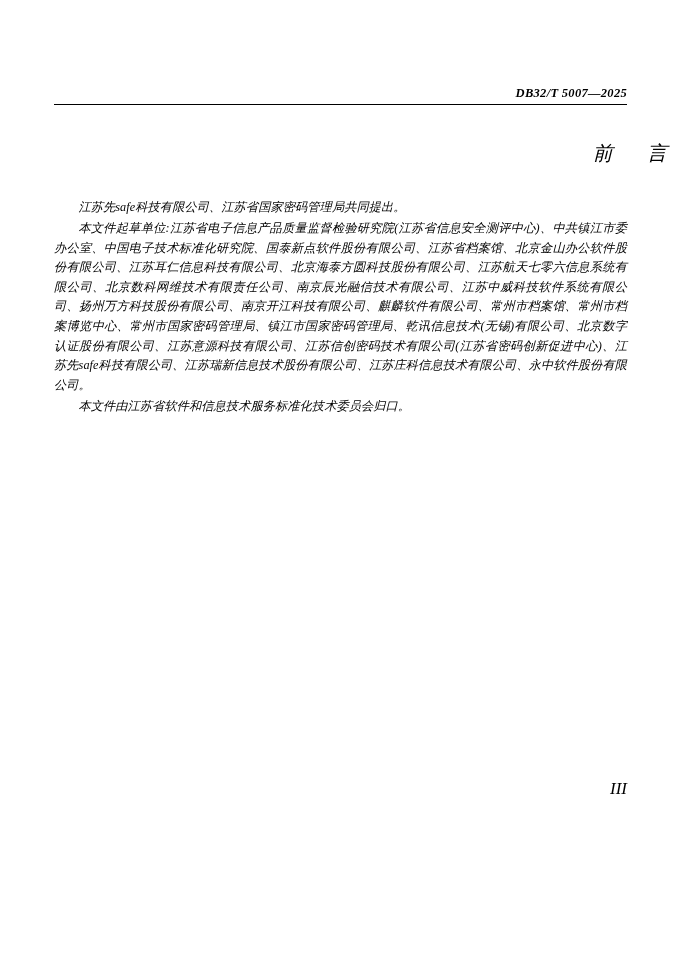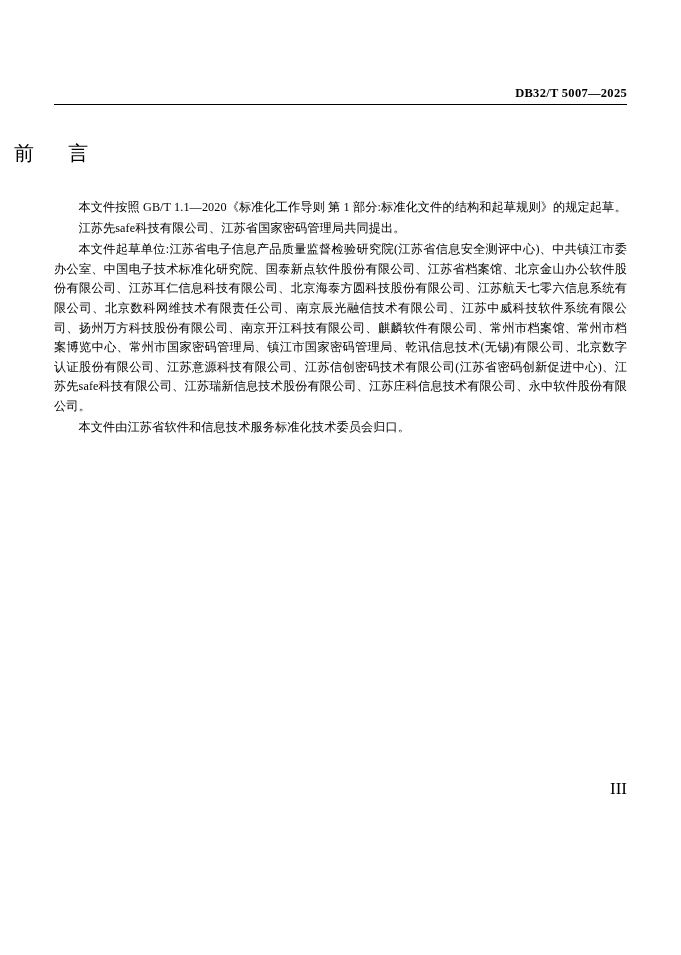--- a/index.html
+++ b/index.html
@@ -13,20 +13,21 @@
     font-family: "Liberation Serif", "DejaVu Serif", serif;
     color: #000000;
     position: relative;
     overflow: hidden;
   }
   .page {
     position: relative;
     width: 681px;
     height: 841px;
     box-sizing: border-box;
+    font-style: italic;
   }
   .header {
     position: absolute;
     top: 86px;
     right: 54px;
     font-family: "Liberation Serif", serif;
     font-weight: bold;
     font-size: 12.5px;
     letter-spacing: 0.3px;
     white-space: nowrap;
@@ -37,21 +38,21 @@
     left: 54px;
     right: 54px;
     height: 1px;
     background: #000000;
   }
   .title {
     position: absolute;
     top: 140px;
     left: 0;
     width: 100%;
-    text-align: left;
+    text-align: right;
     font-family: "DejaVu Serif", "Liberation Serif", serif;
     font-size: 20px;
     letter-spacing: 14px;
     text-indent: 14px;
     font-weight: normal;
   }
   .body {
     position: absolute;
     top: 198px;
     left: 54px;
@@ -78,21 +79,20 @@
 <body>
 
 <div class="page">
 
   <div class="header">DB32/T 5007—2025</div>
   <div class="header-rule"></div>
 
   <div class="title">前    言</div>
 
   <div class="body">
-    <p class="para">本文件按照 GB/T 1.1—2020《标准化工作导则  第 1 部分:标准化文件的结构和起草规则》的规定起草。</p>
     <p class="para">江苏先safe科技有限公司、江苏省国家密码管理局共同提出。</p>
     <p class="para">本文件起草单位:江苏省电子信息产品质量监督检验研究院(江苏省信息安全测评中心)、中共镇江市委办公室、中国电子技术标准化研究院、国泰新点软件股份有限公司、江苏省档案馆、北京金山办公软件股份有限公司、江苏耳仁信息科技有限公司、北京海泰方圆科技股份有限公司、江苏航天七零六信息系统有限公司、北京数科网维技术有限责任公司、南京辰光融信技术有限公司、江苏中威科技软件系统有限公司、扬州万方科技股份有限公司、南京开江科技有限公司、麒麟软件有限公司、常州市档案馆、常州市档案博览中心、常州市国家密码管理局、镇江市国家密码管理局、乾讯信息技术(无锡)有限公司、北京数字认证股份有限公司、江苏意源科技有限公司、江苏信创密码技术有限公司(江苏省密码创新促进中心)、江苏先safe科技有限公司、江苏瑞新信息技术股份有限公司、江苏庄科信息技术有限公司、永中软件股份有限公司。</p>
     <p class="para">本文件由江苏省软件和信息技术服务标准化技术委员会归口。</p>
   </div>
 
   <div class="pagenum">III</div>
 
 </div>
 
 </body></html>

